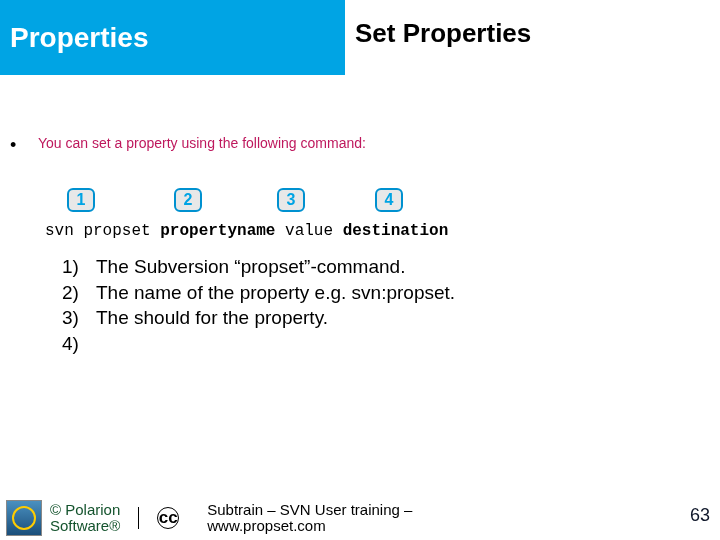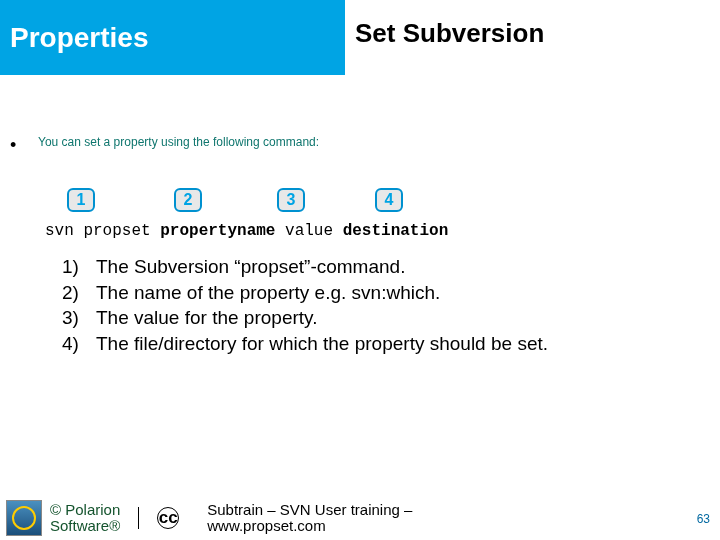--- a/index.html
+++ b/index.html
@@ -39,22 +39,22 @@
     display: flex;
     align-items: flex-start;
     margin-bottom: 32px;
   }
   .bullet {
     width: 28px;
     font-size: 18px;
     color: #000;
   }
   .bullet-text {
-    font-size: 12px;
-    color: #0f766e;
+    font-size: 14px;
+    color: #be185d;
   }
   .badge-row {
     display: flex;
     padding-left: 32px;
     margin-bottom: 6px;
   }
   .badge {
     width: 28px;
     height: 24px;
     border: 2px solid #0091d0;
@@ -141,31 +141,31 @@
   .footer-center {
     margin-left: 28px;
     font-size: 15px;
     color: #000;
     line-height: 1.05;
   }
   .footer-page {
     position: absolute;
     right: 10px;
     bottom: 14px;
-    font-size: 12px;
-    color: #0369a1;
+    font-size: 18px;
+    color: #0f172a;
   }
 </style>
 </head>
 <body>
 
 <div class="header">
   <div class="header-title">Properties</div>
 </div>
-<div class="subtitle">Set Subversion</div>
+<div class="subtitle">Set Properties</div>
 
 <div class="content">
 
   <div class="bullet-row">
     <div class="bullet">•</div>
     <div class="bullet-text">You can set a property using the following command:</div>
   </div>
 
   <div class="badge-row">
     <div class="badge-slot" style="position:relative;width:100%;height:28px;">
@@ -178,29 +178,28 @@
 
   <div class="code-line"><span class="code-part">svn propset </span><span class="code-bold">propertyname</span><span class="code-part"> value </span><span class="code-bold">destination</span></div>
 
   <div class="explain-list">
     <div class="explain-item">
       <div class="explain-num">1)</div>
       <div>The Subversion “propset”-command.</div>
     </div>
     <div class="explain-item">
       <div class="explain-num">2)</div>
-      <div>The name of the property e.g. svn:which.</div>
+      <div>The name of the property e.g. svn:propset.</div>
     </div>
     <div class="explain-item">
       <div class="explain-num">3)</div>
-      <div>The value for the property.</div>
+      <div>The should for the property.</div>
     </div>
     <div class="explain-item">
       <div class="explain-num">4)</div>
-      <div>The file/directory for which the property should be set.</div>
     </div>
   </div>
 
 </div>
 
 <div class="footer">
   <div class="footer-logo"></div>
   <div class="footer-copy">
     <div>© Polarion</div>
     <div>Software®</div>

